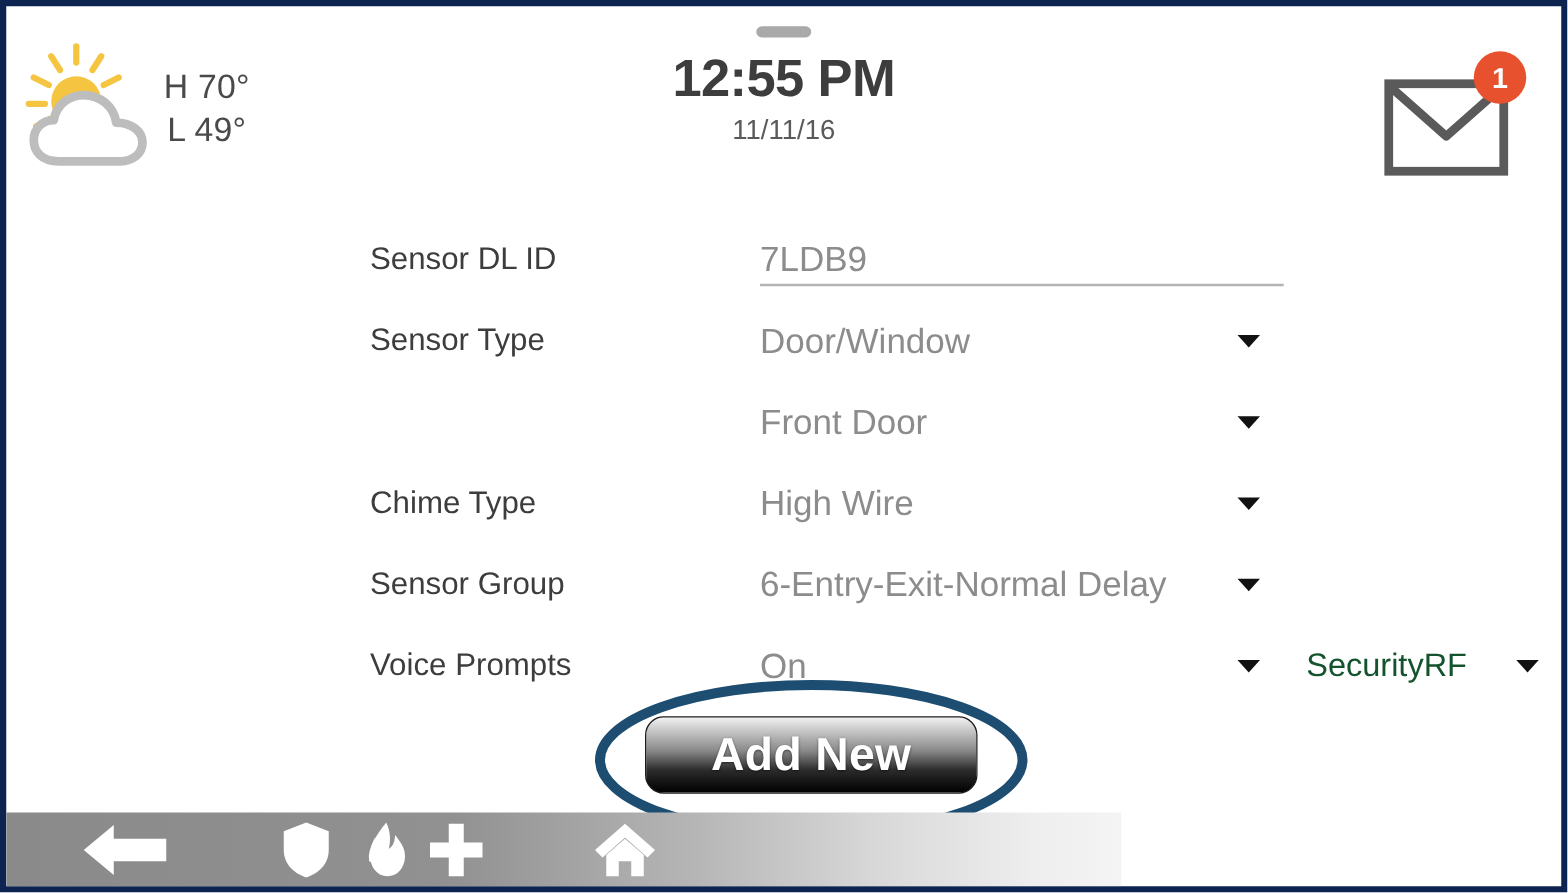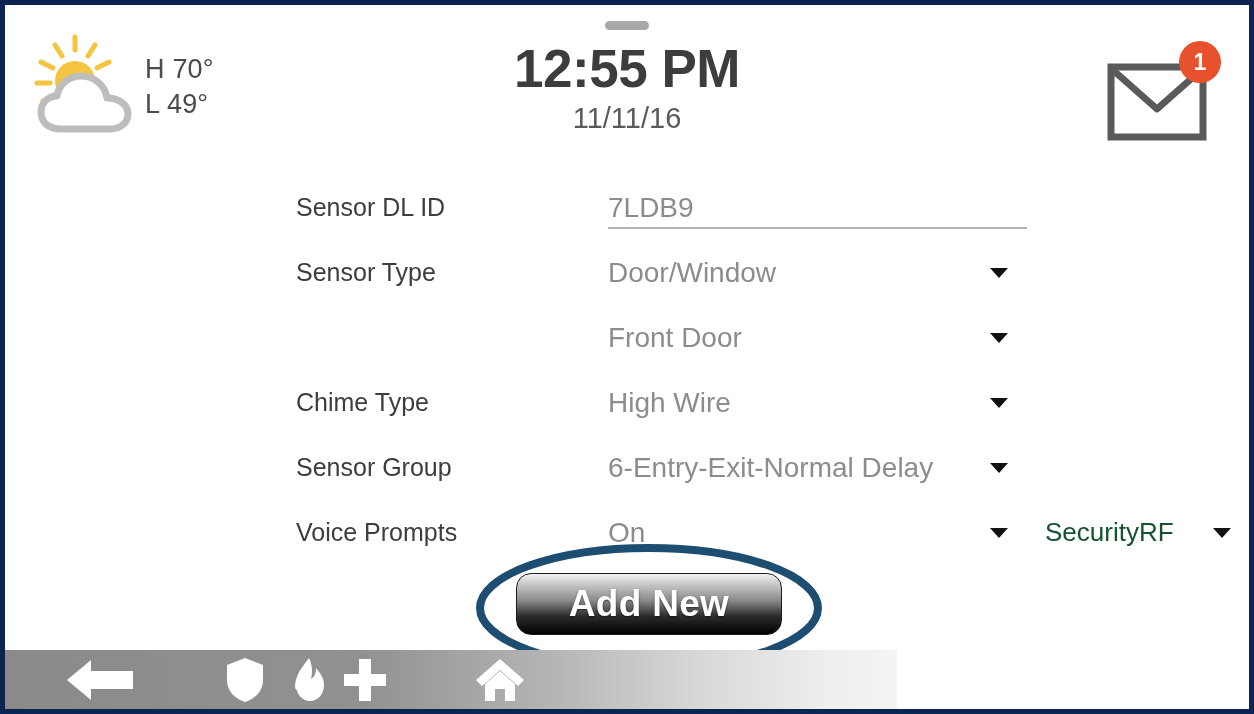--- a/index.html
+++ b/index.html
@@ -16,24 +16,25 @@
     height: 714px;
     background: #ffffff;
     box-sizing: border-box;
     border: 5px solid #0d2350;
     overflow: hidden;
   }
 
   
   .weather {
     position: absolute;
-    left: 28px;
+    left: 14px;
     top: 28px;
     display: flex;
     align-items: center;
+    text-align: center;
   }
   .weather-icon {
     width: 108px;
     height: 108px;
     flex: none;
   }
   .weather-temps {
     margin-left: 4px;
     color: #4a4a4a;
     font-size: 27px;
@@ -52,28 +53,28 @@
   }
   .pull-handle {
     width: 44px;
     height: 9px;
     border-radius: 5px;
     background: #a9a9a9;
     margin: 0 auto 12px auto;
   }
   .clock-time {
     color: #3d3d3d;
-    font-size: 53px;
+    font-size: 42px;
     font-weight: bold;
     line-height: 1;
     letter-spacing: -0.5px;
   }
   .clock-date {
     color: #5a5a5a;
-    font-size: 29px;
+    font-size: 22px;
     line-height: 1;
     margin-top: 9px;
   }
 
   .mail {
     position: absolute;
     right: 32px;
     top: 48px;
     width: 112px;
     height: 96px;

